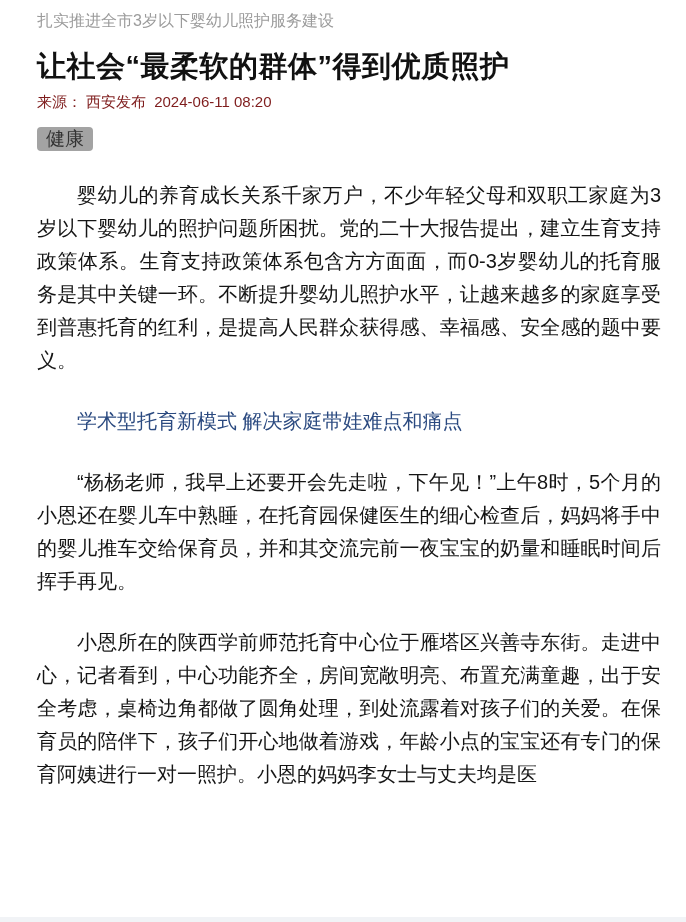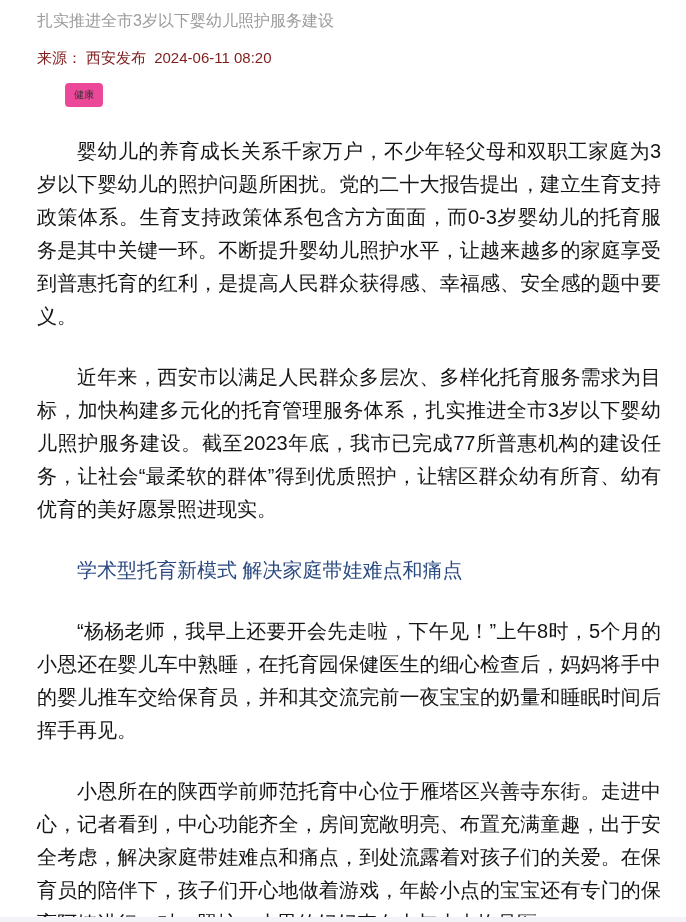--- a/index.html
+++ b/index.html
@@ -41,28 +41,27 @@
     line-height: 21px;
     color: #7f1d1d;
     margin: 0 0 15px 0;
   }
   .meta span { margin-right: 4px; }
   .tag-row {
     margin: 0 0 8px 0;
   }
   .tag {
     display: inline-block;
-    background: #ec4899;
+    background: #a3a3a3;
     color: #333333;
-    font-size: 10px;
+    font-size: 19px;
     line-height: 18px;
     padding: 3px 9px;
     border-radius: 4px;
     cursor: pointer;
-    margin-left: 28px;
   }
   p.body {
     font-size: 20px;
     line-height: 33px;
     color: #151515;
     margin: 28px 0;
     text-indent: 2em;
     text-align: justify;
   }
   h2.sub {
@@ -83,36 +82,36 @@
   }
 </style>
 </head>
 <body>
 
 <div class="page">
   <div class="article">
 
     <div class="kicker">扎实推进全市3岁以下婴幼儿照护服务建设</div>
 
+    <h1 class="title">让社会“最柔软的群体”得到优质照护</h1>
 
     <div class="meta">
       <span>来源：</span><span>西安发布</span>
       <span>2024-06-11 08:20</span>
     </div>
 
     <div class="tag-row">
       <span class="tag">健康</span>
     </div>
 
     <p class="body">婴幼儿的养育成长关系千家万户，不少年轻父母和双职工家庭为3岁以下婴幼儿的照护问题所困扰。党的二十大报告提出，建立生育支持政策体系。生育支持政策体系包含方方面面，而0-3岁婴幼儿的托育服务是其中关键一环。不断提升婴幼儿照护水平，让越来越多的家庭享受到普惠托育的红利，是提高人民群众获得感、幸福感、安全感的题中要义。</p>
 
-    <p class="body">近年来，西安市以满足人民群众多层次、多样化托育服务需求为目标，加快构建多元化的托育管理服务体系，扎实推进全市3岁以下婴幼儿照护服务建设。截至2023年底，我市已完成77所普惠机构的建设任务，让社会“最柔软的群体”得到优质照护，让辖区群众幼有所育、幼有优育的美好愿景照进现实。</p>
 
     <h2 class="sub">学术型托育新模式 解决家庭带娃难点和痛点</h2>
 
     <p class="body">“杨杨老师，我早上还要开会先走啦，下午见！”上午8时，5个月的小恩还在婴儿车中熟睡，在托育园保健医生的细心检查后，妈妈将手中的婴儿推车交给保育员，并和其交流完前一夜宝宝的奶量和睡眠时间后挥手再见。</p>
 
-    <p class="body">小恩所在的陕西学前师范托育中心位于雁塔区兴善寺东街。走进中心，记者看到，中心功能齐全，房间宽敞明亮、布置充满童趣，出于安全考虑，解决家庭带娃难点和痛点，到处流露着对孩子们的关爱。在保育员的陪伴下，孩子们开心地做着游戏，年龄小点的宝宝还有专门的保育阿姨进行一对一照护。小恩的妈妈李女士与丈夫均是医</p>
+    <p class="body">小恩所在的陕西学前师范托育中心位于雁塔区兴善寺东街。走进中心，记者看到，中心功能齐全，房间宽敞明亮、布置充满童趣，出于安全考虑，桌椅边角都做了圆角处理，到处流露着对孩子们的关爱。在保育员的陪伴下，孩子们开心地做着游戏，年龄小点的宝宝还有专门的保育阿姨进行一对一照护。小恩的妈妈李女士与丈夫均是医</p>
 
   </div>
 
   <div class="bottom-strip"></div>
 </div>
 
 </body></html>

